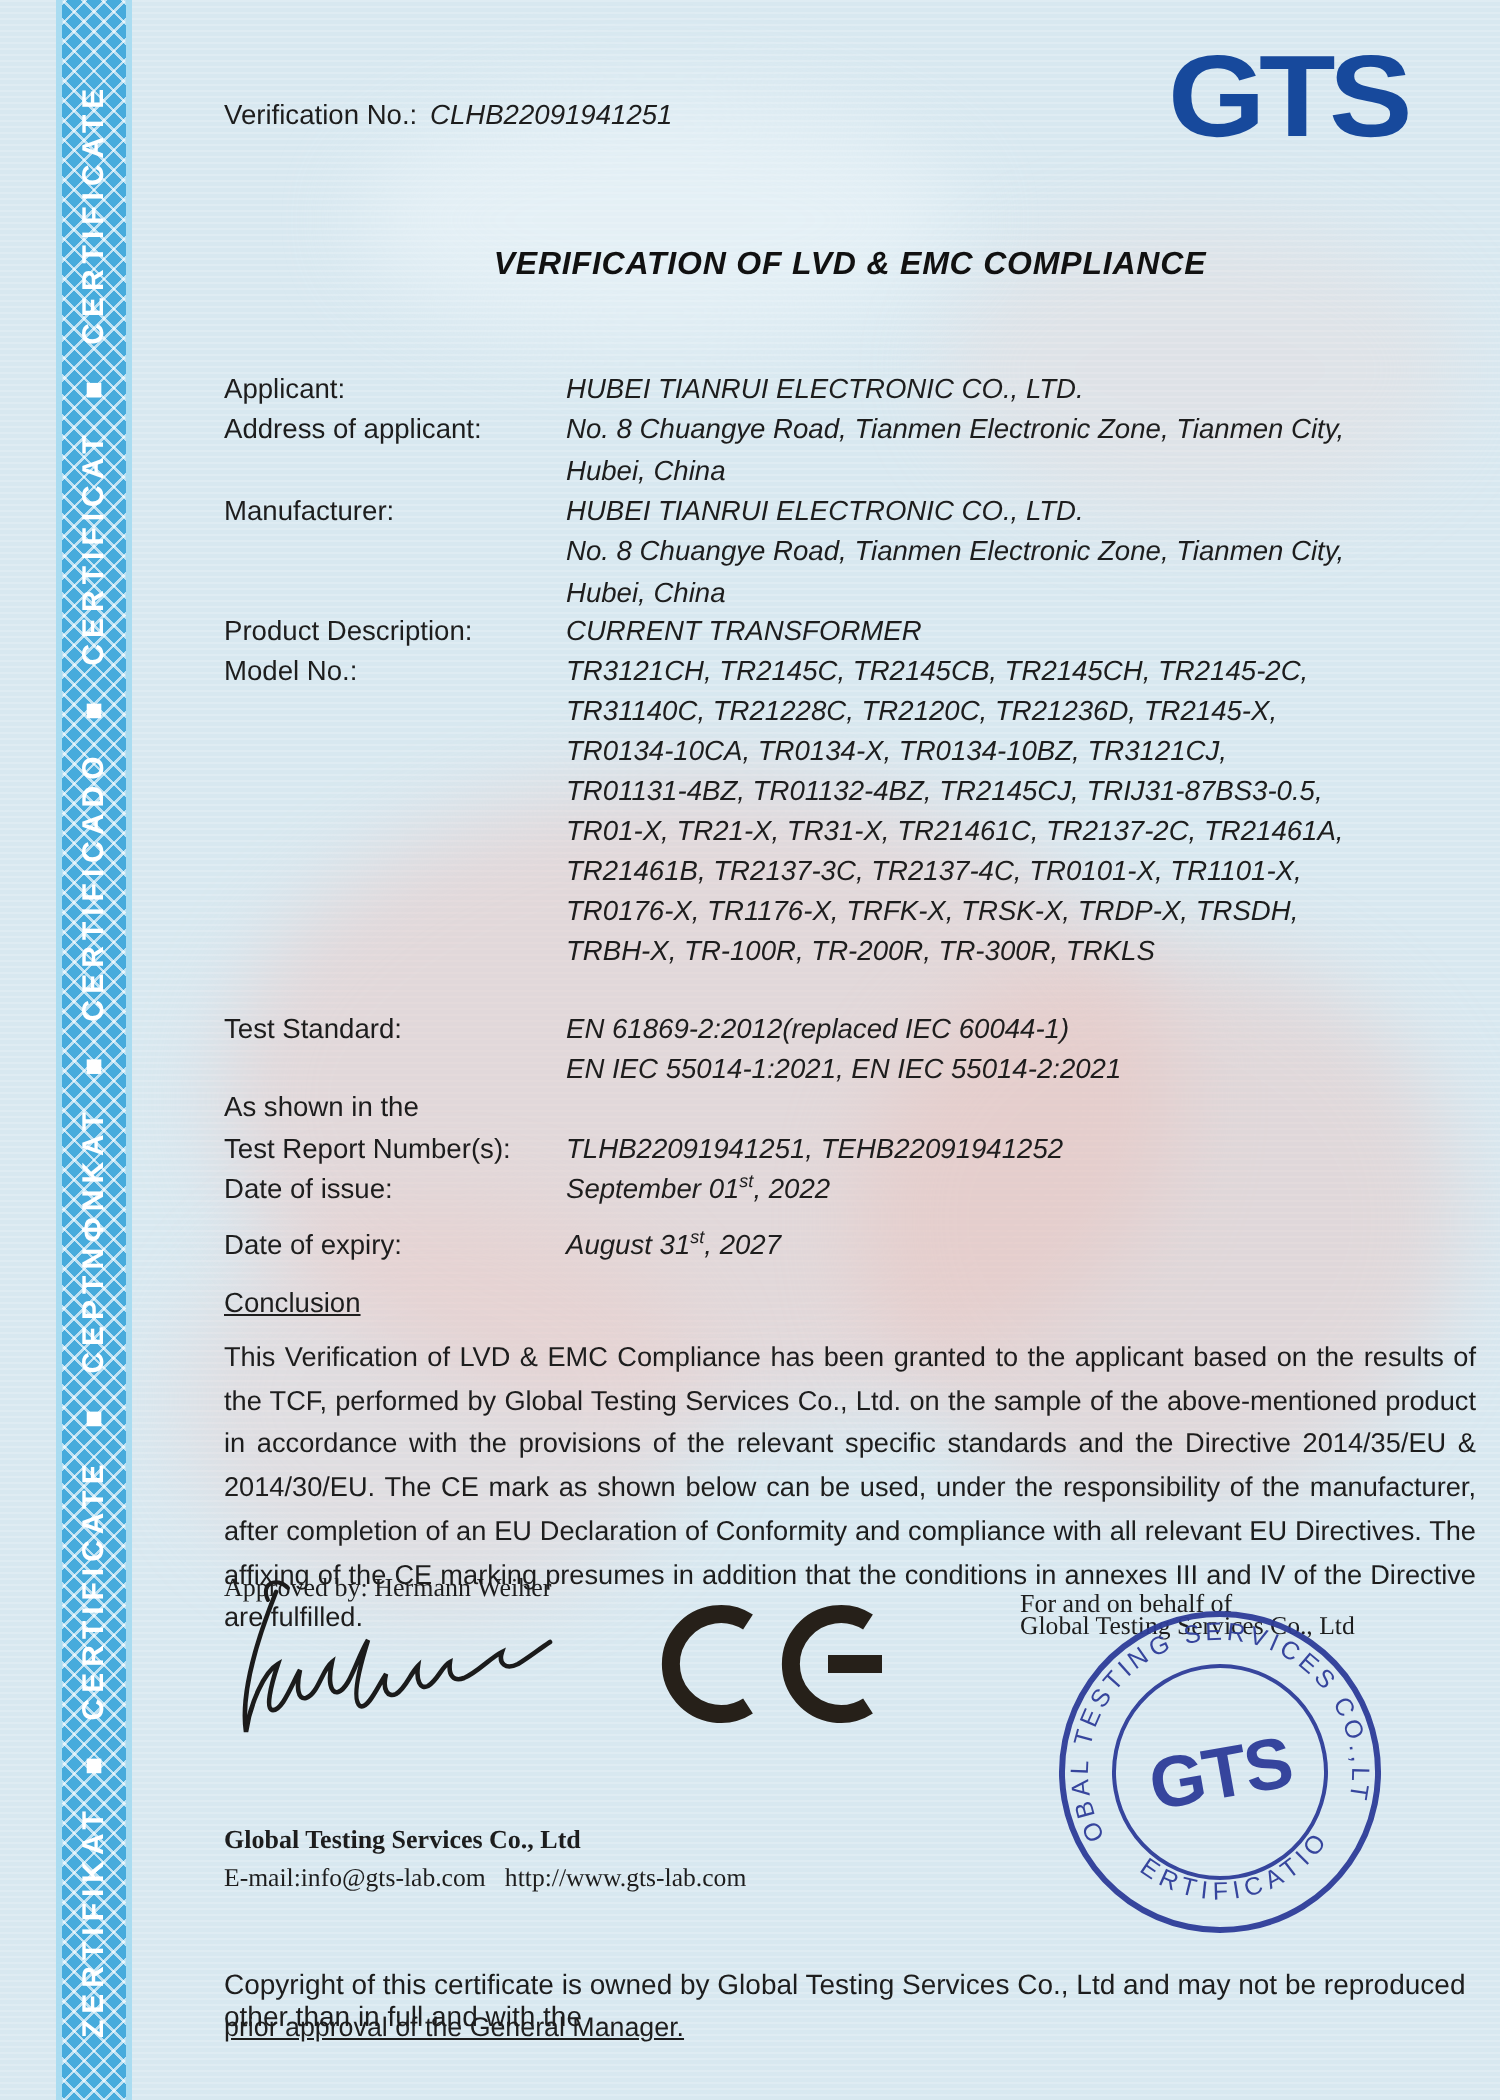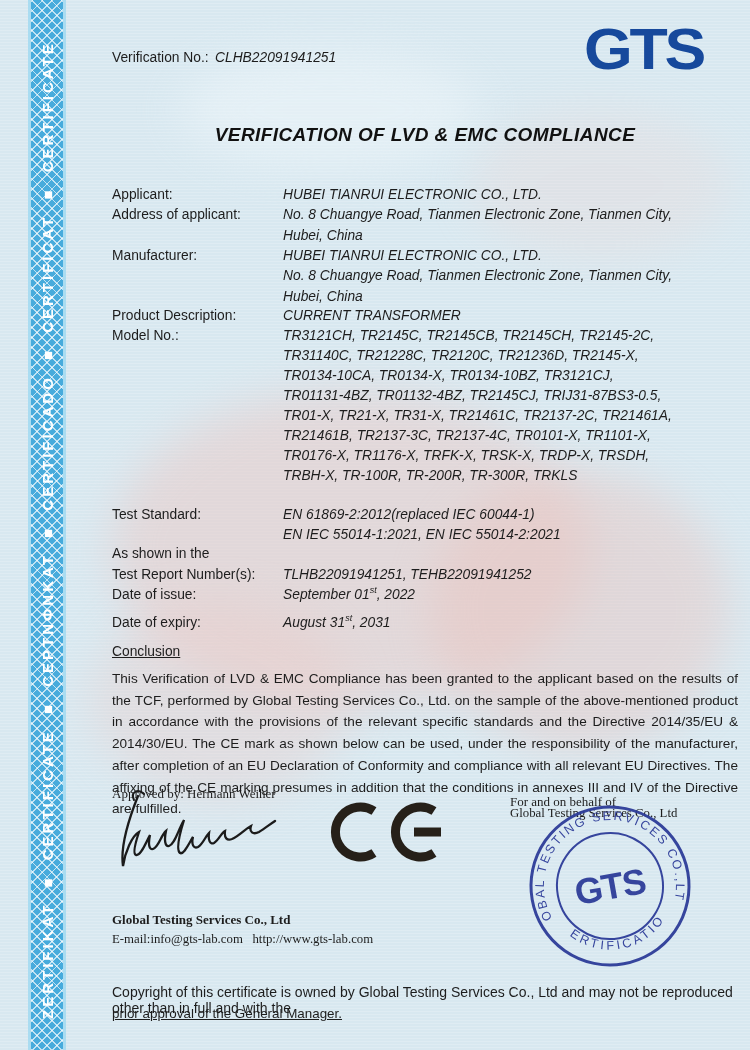--- a/index.html
+++ b/index.html
@@ -27,21 +27,21 @@
   .content{position:absolute;left:112px;top:0;width:626px;height:844px;margin-top:16px;}
   .row{position:absolute;left:0;right:0;font-size:13.8px;line-height:18px;}
   .lbl{position:absolute;left:0;top:0;white-space:nowrap;}
   .val{position:absolute;left:171px;top:0;white-space:nowrap;font-style:italic;}
   .val-near{left:103px;}
   .full{position:absolute;left:0;white-space:nowrap;font-size:13.8px;}
 
   .logo{position:absolute;left:584px;top:20px;font-size:58px;font-weight:bold;letter-spacing:-3px;
         color:#17499c;transform:scaleX(1.08);transform-origin:left top;line-height:1;}
   .title{position:absolute;top:108px;left:0;width:100%;text-align:center;
-        font-size:19px;font-weight:bold;font-style:italic;letter-spacing:.4px;color:#111;}
+        font-size:16px;font-weight:bold;font-style:italic;letter-spacing:.4px;color:#111;}
 
   .paragraph{position:absolute;top:652px;left:0;width:626px;font-size:13.6px;line-height:21.7px;
         text-align:justify;white-space:normal;}
   .underline{text-decoration:underline;}
   .serif{font-family:"Liberation Serif",serif;}
   .sup{vertical-align:super;font-size:9px;line-height:0;}
   .prewrap{white-space:pre;}
 
   .sig{position:absolute;left:108px;top:788px;}
   .ce{position:absolute;left:330px;top:800px;}
@@ -149,21 +149,21 @@
       <span class="val">TLHB22091941251, TEHB22091941252</span>
     </div>
 
     <div class="row" style="top:570px">
       <span class="lbl">Date of issue:</span>
       <span class="val"><span>September 01</span><span class="sup">st</span><span>, 2022</span></span>
     </div>
 
     <div class="row" style="top:598px">
       <span class="lbl">Date of expiry:</span>
-      <span class="val"><span>August 31</span><span class="sup">st</span><span>, 2031</span></span>
+      <span class="val"><span>August 31</span><span class="sup">st</span><span>, 2027</span></span>
     </div>
 
     <div class="full underline" style="top:628px;font-weight:normal">Conclusion</div>
 
     <div class="paragraph">This Verification of LVD &amp; EMC Compliance has been granted to the applicant based on the results of the TCF, performed by Global Testing Services Co., Ltd. on the sample of the above-mentioned product in accordance with the provisions of the relevant specific standards and the Directive 2014/35/EU &amp; 2014/30/EU. The CE mark as shown below can be used, under the responsibility of the manufacturer, after completion of an EU Declaration of Conformity and compliance with all relevant EU Directives. The affixing of the CE marking presumes in addition that the conditions in annexes III and IV of the Directive are fulfilled.</div>
 
     <div class="full serif" style="top:770px;font-size:13px">Approved by: Hermann Weiher</div>
     <div class="full serif" style="top:778px;left:398px;font-size:13px">For and on behalf of</div>
     <div class="full serif" style="top:790px;left:398px;font-size:12.8px">Global Testing Services Co., Ltd</div>
 

